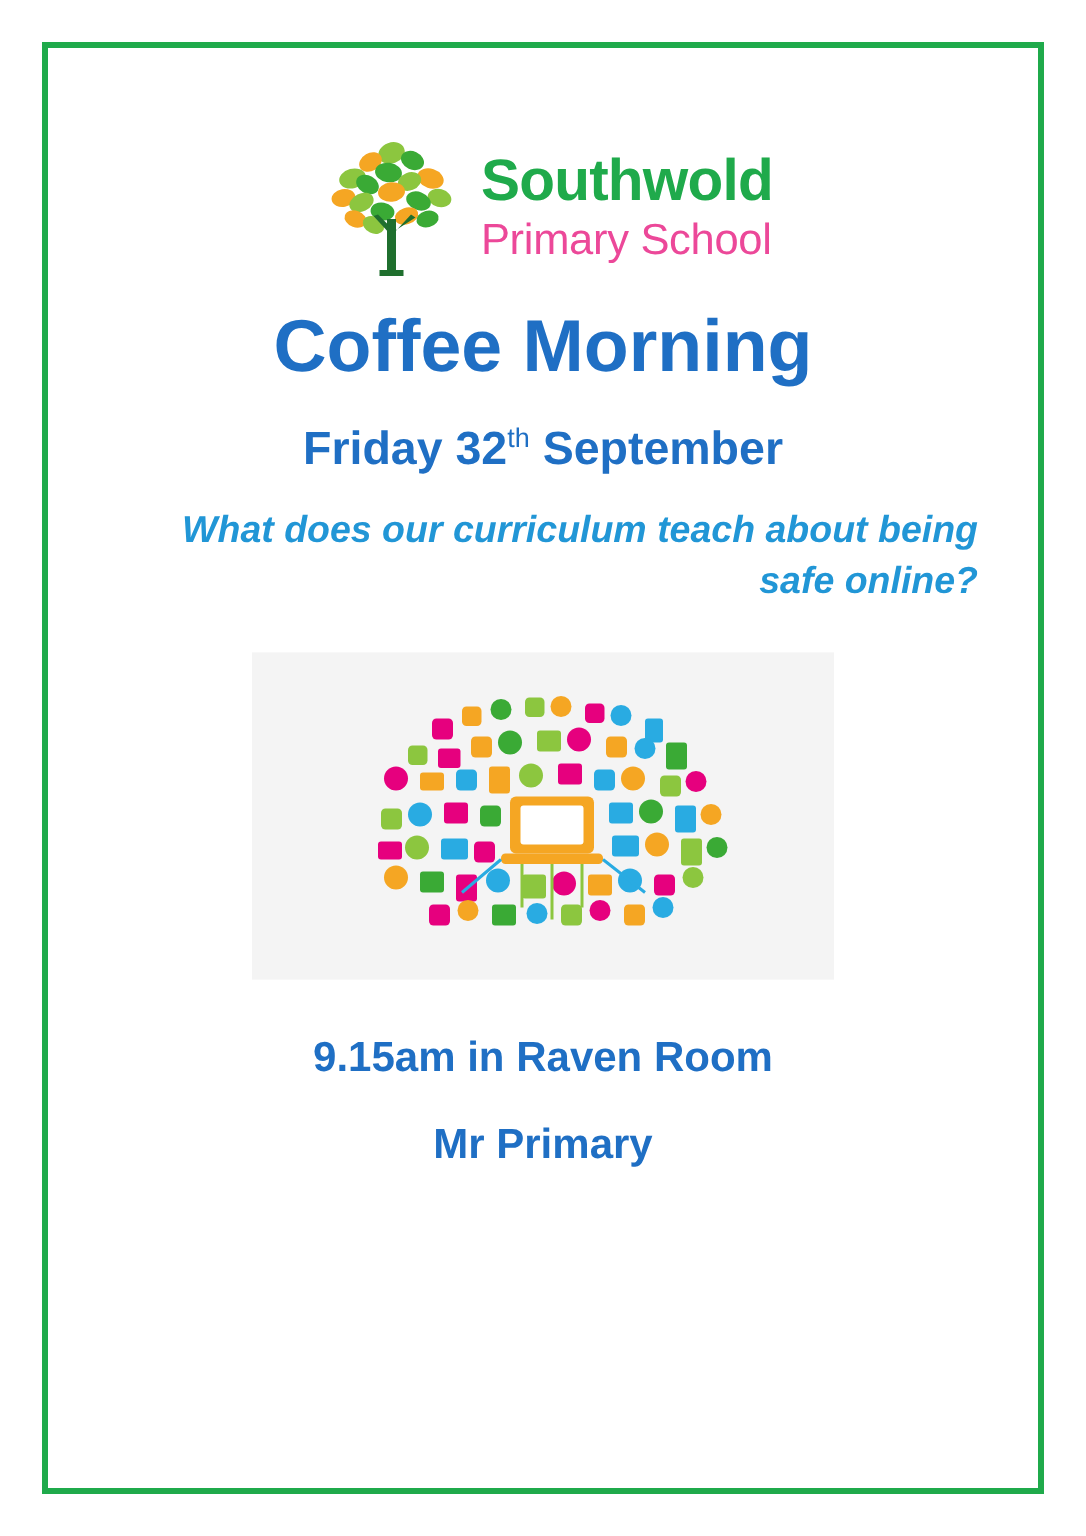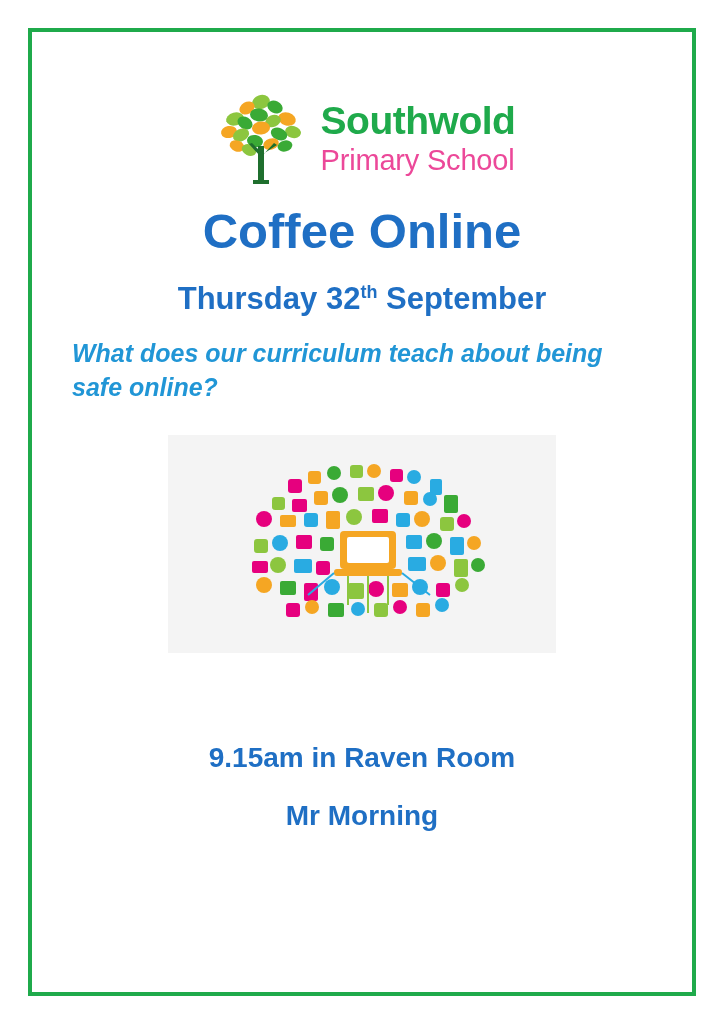--- a/index.html
+++ b/index.html
@@ -95,29 +95,29 @@
   .date-line {
     margin-top: 24px;
     font-size: 31px;
     font-weight: bold;
     color: #1f6fc4;
     text-align: center;
   }
   .date-line sup {
     font-size: 18px;
     vertical-align: super;
-    font-weight: bold;
+    font-weight: normal;
   }
   .question {
     margin-top: 20px;
     font-size: 25px;
     font-style: italic;
     font-weight: bold;
     color: #2196d6;
-    text-align: left;
+    text-align: right;
     line-height: 1.35;
     max-width: 580px;
   }
 
   
   .figure {
     margin-top: 30px;
     width: 388px;
     height: 218px;
     background: #f4f4f4;
@@ -128,21 +128,21 @@
     display: block;
   }
 
   
   .footer-line {
     font-size: 28px;
     font-weight: bold;
     color: #1f6fc4;
     text-align: center;
   }
-  .footer-1 { margin-top: 89px; }
+  .footer-1 { margin-top: 36px; }
   .footer-2 { margin-top: 26px; }
 </style>
 </head>
 <body>
 
 <div class="poster">
   <div class="poster-border"></div>
 
   <div class="content">
 
@@ -176,24 +176,24 @@
           <path d="M53 70 L65 57 L68 59 L54 68 Z" fill="#1f6f2e"></path>
           <rect x="44" y="94" width="16" height="4" fill="#1f6f2e"></rect>
         </svg>
       </span>
       <span class="logo-text">
         <span class="logo-line1">Southwold</span>
         <span class="logo-line2">Primary School</span>
       </span>
     </div>
 
-    <div class="title-sub">Coffee Online</div>
+    <div class="title-sub">Coffee Morning</div>
 
     <div class="date-line">
-      <span>Thursday</span><span>&nbsp;</span><span>32</span><sup>th</sup><span>&nbsp;</span><span>September</span>
+      <span>Friday</span><span>&nbsp;</span><span>32</span><sup>th</sup><span>&nbsp;</span><span>September</span>
     </div>
 
     <div class="question">What does our curriculum teach about being safe online?</div>
 
     <div class="figure">
       <svg viewBox="0 0 388 218" width="388" height="218" aria-hidden="true">
         <rect x="0" y="0" width="388" height="218" fill="#f4f4f4"></rect>
 
         <g>
 
@@ -272,16 +272,16 @@
           <rect x="248" y="168" width="14" height="14" rx="3" fill="#f5a623"></rect>
           <circle cx="274" cy="170" r="7" fill="#29abe2"></circle>
 
           <path d="M180 141 L180 170 M200 141 L200 178 M220 141 L220 170" stroke="#8cc63f" stroke-width="2" fill="none"></path>
           <path d="M166 138 L140 160 M234 138 L262 160" stroke="#29abe2" stroke-width="2" fill="none"></path>
         </g>
       </svg>
     </div>
 
     <div class="footer-line footer-1">9.15am in Raven Room</div>
-    <div class="footer-line footer-2">Mr Morning</div>
+    <div class="footer-line footer-2">Mr Primary</div>
 
   </div>
 </div>
 
 </body></html>

